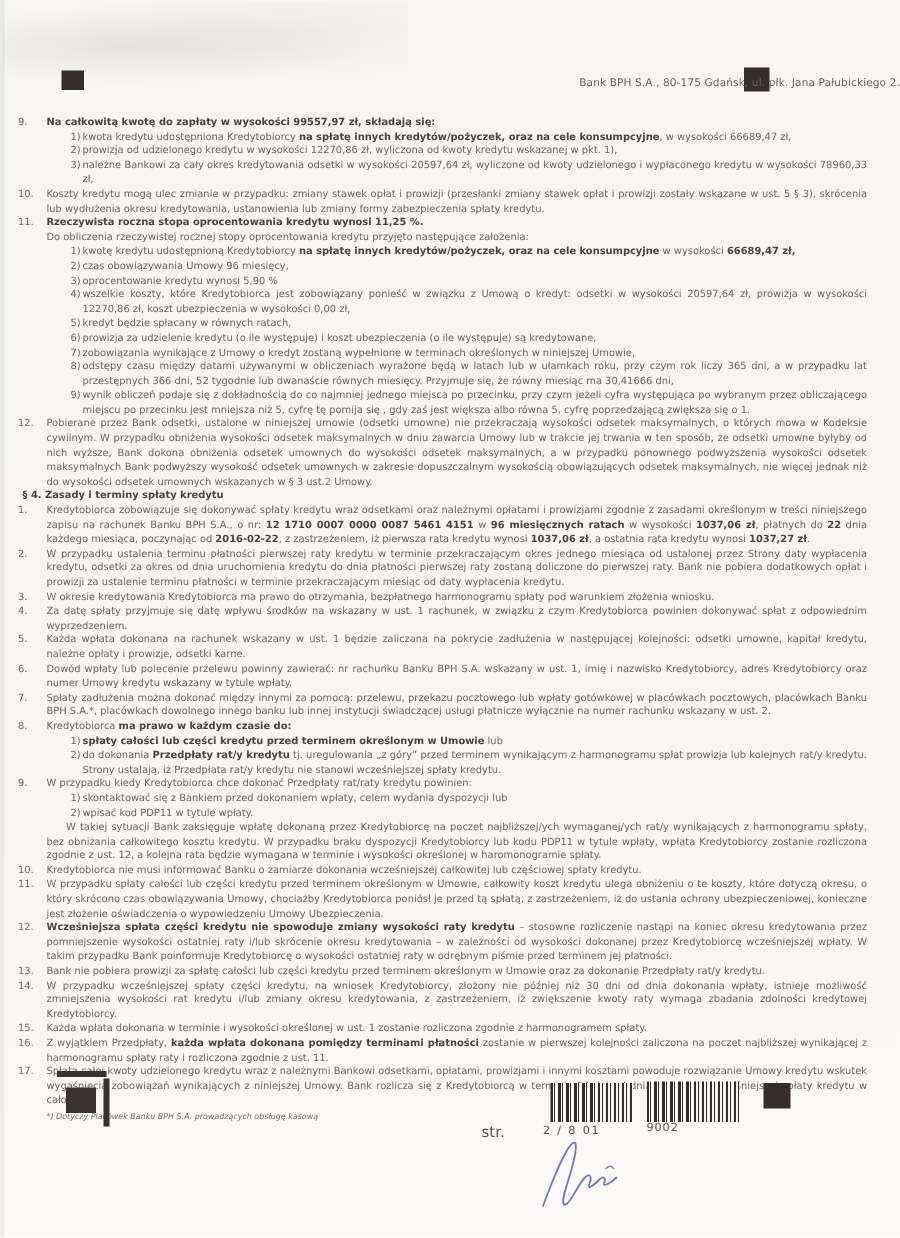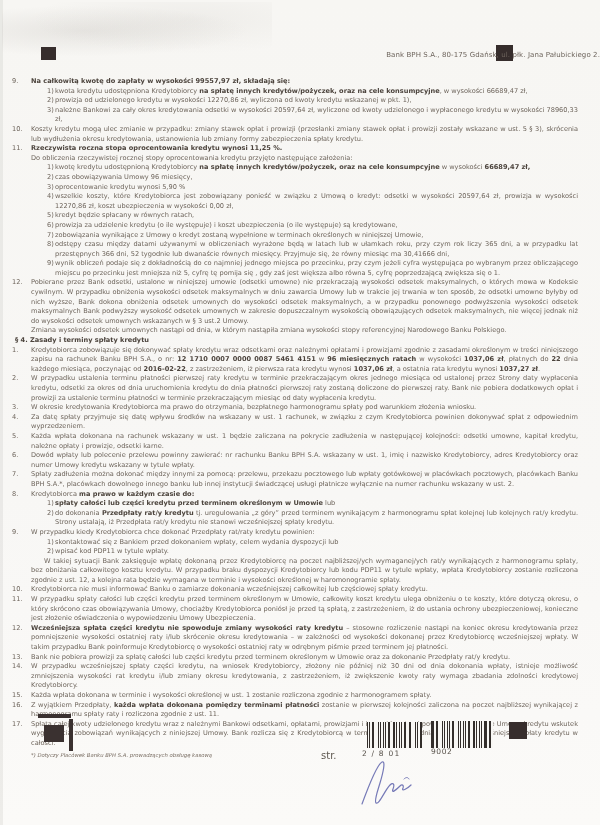--- a/index.html
+++ b/index.html
@@ -120,24 +120,20 @@
       <span class="txt"><span>odstępy czasu między datami używanymi w obliczeniach wyrażone będą w latach lub w ułamkach roku, przy czym rok liczy 365 dni, a w przypadku lat przestępnych 366 dni, 52 tygodnie lub dwanaście równych miesięcy. Przyjmuje się, że równy miesiąc ma 30,41666 dni,</span></span>
     </div>
     <div class="row ind">
       <span class="num">9)</span>
       <span class="txt"><span>wynik obliczeń podaje się z dokładnością do co najmniej jednego miejsca po przecinku, przy czym jeżeli cyfra występująca po wybranym przez obliczającego miejscu po przecinku jest mniejsza niż 5, cyfrę tę pomija się , gdy zaś jest większa albo równa 5, cyfrę poprzedzającą zwiększa się o 1.</span></span>
     </div>
     <div class="row">
       <span class="num">12.</span>
       <span class="txt"><span>Pobierane przez Bank odsetki, ustalone w niniejszej umowie (odsetki umowne) nie przekraczają wysokości odsetek maksymalnych, o których mowa w Kodeksie cywilnym. W przypadku obniżenia wysokości odsetek maksymalnych w dniu zawarcia Umowy lub w trakcie jej trwania w ten sposób, że odsetki umowne byłyby od nich wyższe, Bank dokona obniżenia odsetek umownych do wysokości odsetek maksymalnych, a w przypadku ponownego podwyższenia wysokości odsetek maksymalnych Bank podwyższy wysokość odsetek umownych w zakresie dopuszczalnym wysokością obowiązujących odsetek maksymalnych, nie więcej jednak niż do wysokości odsetek umownych wskazanych w § 3 ust.2 Umowy.</span></span>
     </div>
-    <div class="row">
-      <span class="num"></span>
-      <span class="txt"><span>Zmiana wysokości odsetek umownych nastąpi od dnia, w którym nastąpiła zmiana wysokości stopy referencyjnej Narodowego Banku Polskiego.</span></span>
-    </div>
     <div class="row head">
       <span class="txt"><span class="b">§ 4. Zasady i terminy spłaty kredytu</span></span>
     </div>
     <div class="row">
       <span class="num">1.</span>
       <span class="txt"><span>Kredytobiorca zobowiązuje się dokonywać spłaty kredytu wraz odsetkami oraz należnymi opłatami i prowizjami zgodnie z zasadami określonym w treści niniejszego zapisu na rachunek Banku BPH S.A., o nr: </span><span class="b">12 1710 0007 0000 0087 5461 4151</span><span> w </span><span class="b">96 miesięcznych ratach</span><span> w wysokości </span><span class="b">1037,06 zł</span><span>, płatnych do </span><span class="b">22</span><span> dnia każdego miesiąca, poczynając od </span><span class="b">2016-02-22</span><span>, z zastrzeżeniem, iż pierwsza rata kredytu wynosi </span><span class="b">1037,06 zł</span><span>, a ostatnia rata kredytu wynosi </span><span class="b">1037,27 zł</span><span>.</span></span>
     </div>
     <div class="row">
       <span class="num">2.</span>
       <span class="txt"><span>W przypadku ustalenia terminu płatności pierwszej raty kredytu w terminie przekraczającym okres jednego miesiąca od ustalonej przez Strony daty wypłacenia kredytu, odsetki za okres od dnia uruchomienia kredytu do dnia płatności pierwszej raty zostaną doliczone do pierwszej raty. Bank nie pobiera dodatkowych opłat i prowizji za ustalenie terminu płatności w terminie przekraczającym miesiąc od daty wypłacenia kredytu.</span></span>
@@ -165,21 +161,21 @@
     <div class="row">
       <span class="num">8.</span>
       <span class="txt"><span>Kredytobiorca </span><span class="b">ma prawo w każdym czasie do:</span></span>
     </div>
     <div class="row ind">
       <span class="num">1)</span>
       <span class="txt"><span class="b">spłaty całości lub części kredytu przed terminem określonym w Umowie</span><span> lub</span></span>
     </div>
     <div class="row ind">
       <span class="num">2)</span>
-      <span class="txt"><span>do dokonania </span><span class="b">Przedpłaty rat/y kredytu</span><span> tj. uregulowania „z góry” przed terminem wynikającym z harmonogramu spłat kolejnej lub kolejnych rat/y kredytu. Strony ustalają, iż Przedpłata rat/y kredytu nie stanowi wcześniejszej spłaty kredytu.</span></span>
+      <span class="txt"><span>do dokonania </span><span class="b">Przedpłaty rat/y kredytu</span><span> tj. uregulowania „z góry” przed terminem wynikającym z harmonogramu spłat prowizja lub kolejnych rat/y kredytu. Strony ustalają, iż Przedpłata rat/y kredytu nie stanowi wcześniejszej spłaty kredytu.</span></span>
     </div>
     <div class="row">
       <span class="num">9.</span>
       <span class="txt"><span>W przypadku kiedy Kredytobiorca chce dokonać Przedpłaty rat/raty kredytu powinien:</span></span>
     </div>
     <div class="row ind">
       <span class="num">1)</span>
       <span class="txt"><span>skontaktować się z Bankiem przed dokonaniem wpłaty, celem wydania dyspozycji lub</span></span>
     </div>
     <div class="row ind">

